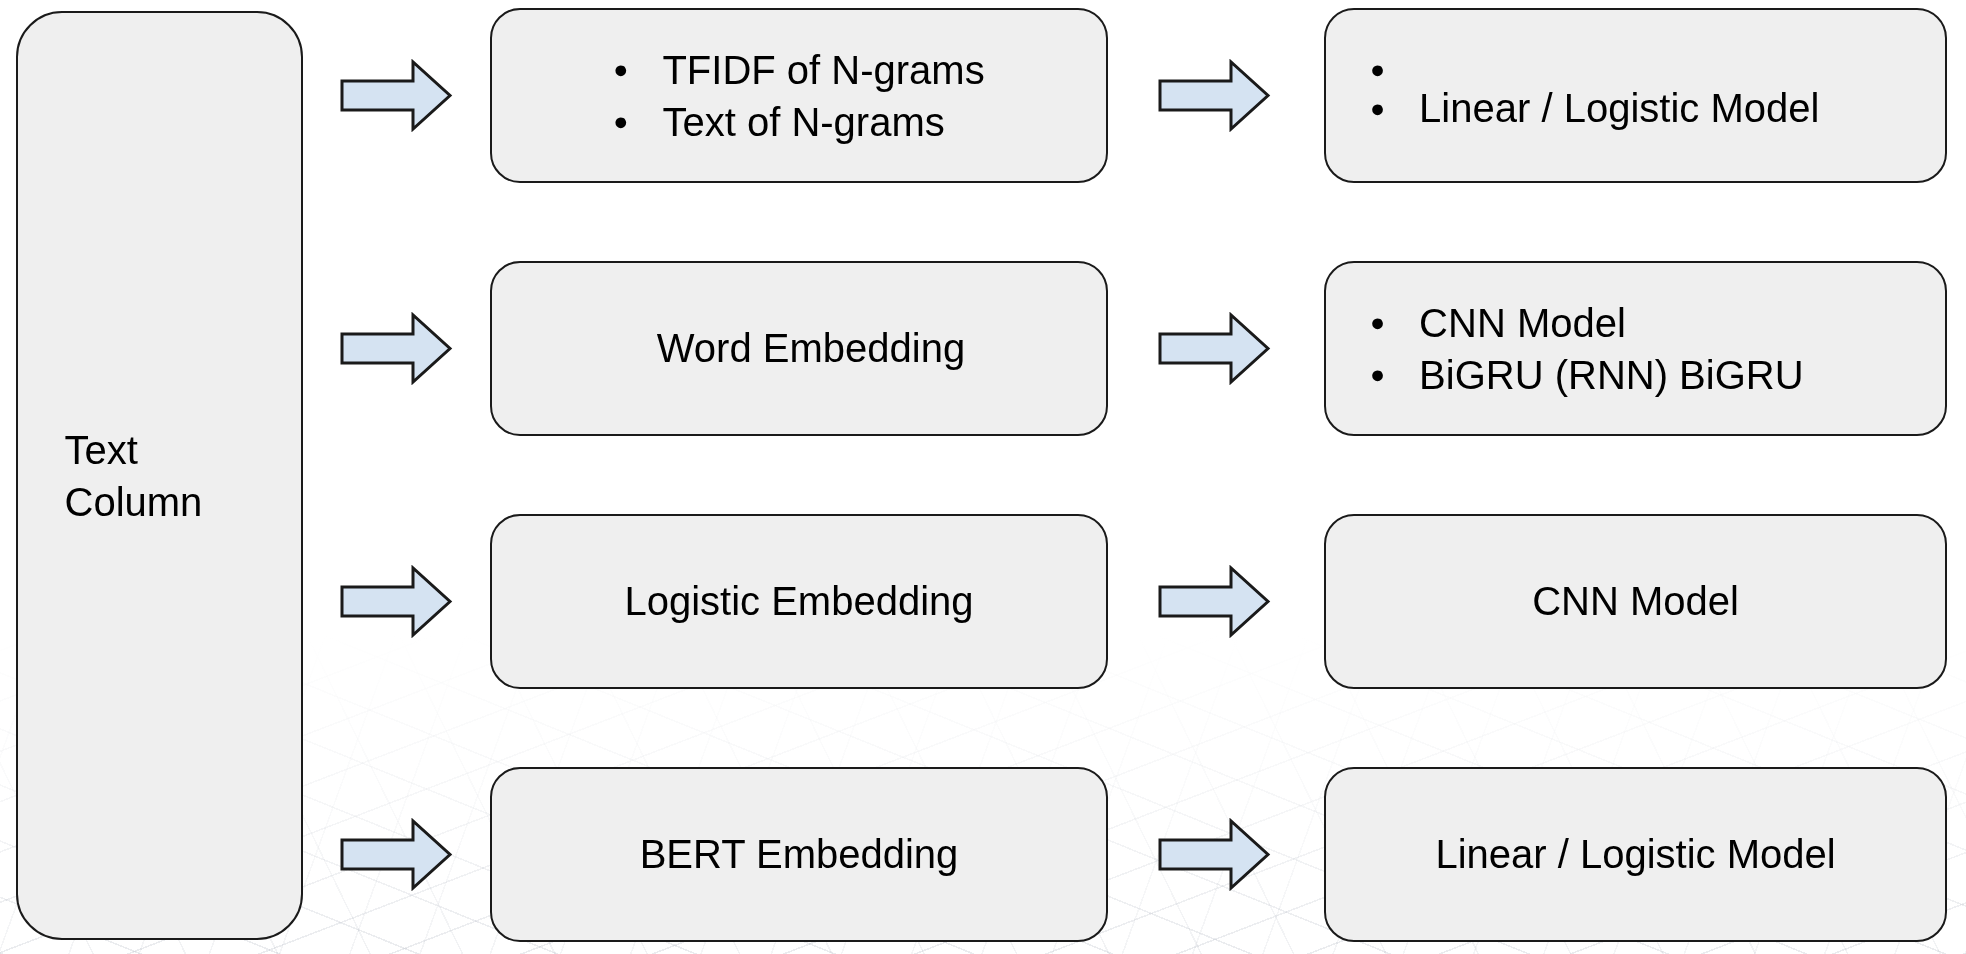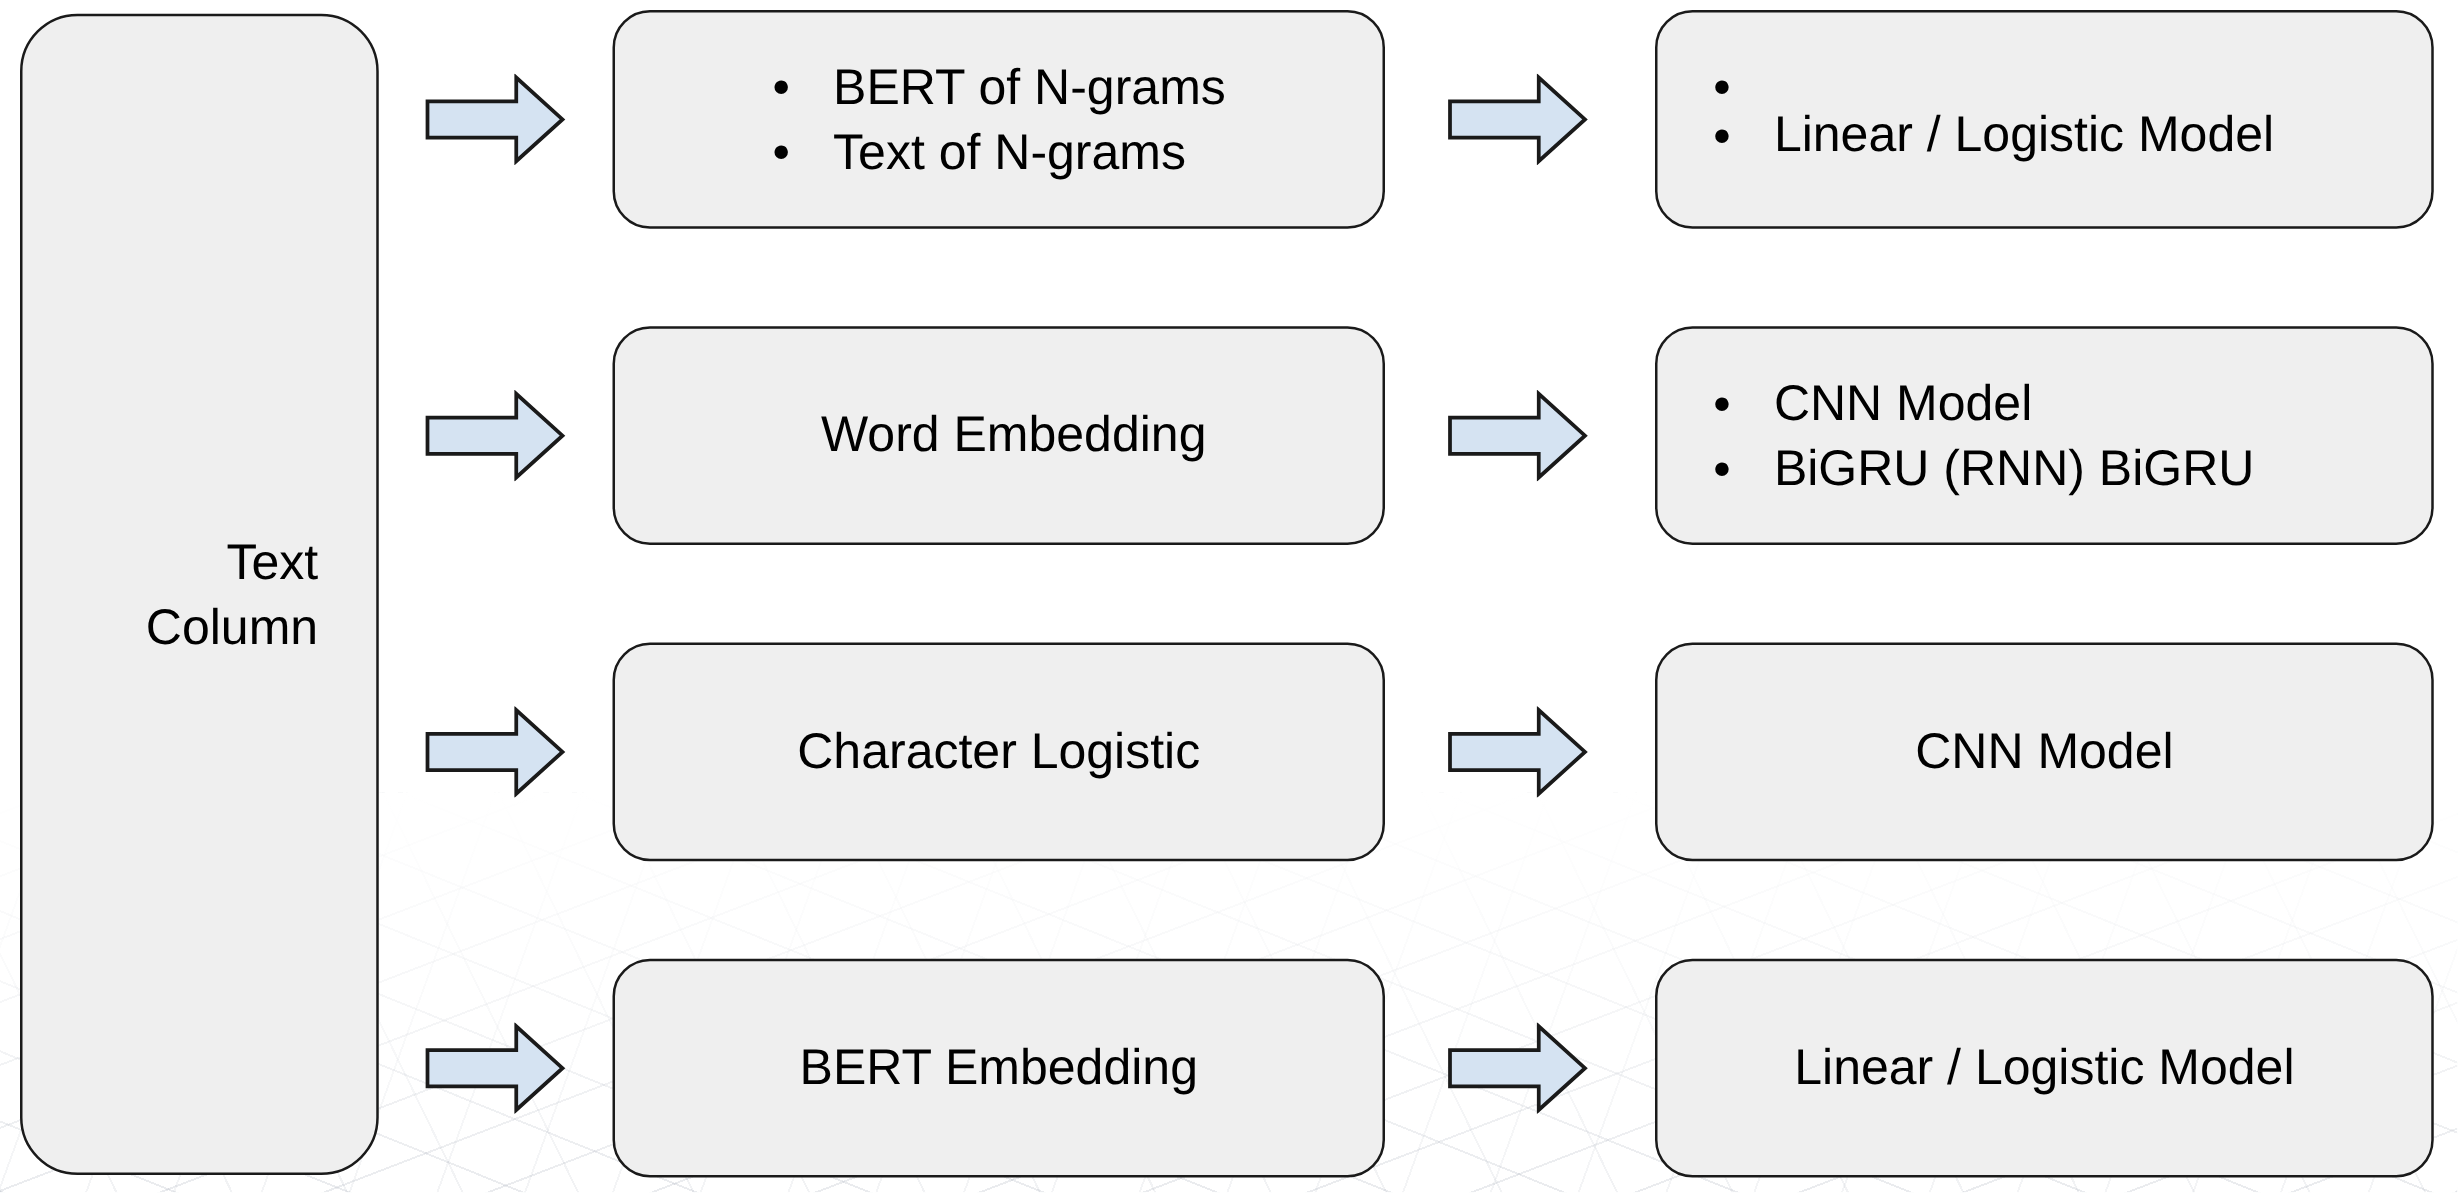--- a/index.html
+++ b/index.html
@@ -38,21 +38,21 @@
     border-radius: 30px;
     font-size: 40px;
   }
   .source {
     left: 16px; top: 11px;
     width: 287px; height: 929px;
     border-radius: 46px;
     display: flex;
     align-items: center;
     justify-content: center;
-    text-align: right;
+    text-align: left;
     line-height: 1.3;
   }
   .source .label { max-width: 190px; }
   .feature { left: 490px; width: 618px; height: 175px; }
   .model   { left: 1324px; width: 623px; height: 175px; }
   .row1 { top: 8px; }
   .row2 { top: 261px; padding-left: 24px; }
   .row3 { top: 514px; }
   .row4 { top: 767px; }
   .plain {
@@ -120,33 +120,33 @@
       <polygon points="2,22 73,22 73,3 110,36.5 73,70 73,51 2,51"></polygon>
     </svg>
   <svg class="arrow col1 arow4" width="113" height="73" viewBox="0 0 113 73">
       <polygon points="2,22 73,22 73,3 110,36.5 73,70 73,51 2,51"></polygon>
     </svg>
 
   <div class="box feature row1 bullets centered">
     <ul class="bullet-list">
       <li>
         <span class="bullet">●</span>
-        <span>BERT of N-grams</span>
+        <span>TFIDF of N-grams</span>
       </li>
       <li>
         <span class="bullet">●</span>
         <span>Text of N-grams</span>
       </li>
     </ul>
   </div>
   <div class="box feature row2 plain">
     <span>Word Embedding</span>
   </div>
   <div class="box feature row3 plain">
-    <span>Character Logistic</span>
+    <span>Logistic Embedding</span>
   </div>
   <div class="box feature row4 plain">
     <span>BERT Embedding</span>
   </div>
 
   <svg class="arrow col2 arow1" width="113" height="73" viewBox="0 0 113 73">
       <polygon points="2,22 73,22 73,3 110,36.5 73,70 73,51 2,51"></polygon>
     </svg>
   <svg class="arrow col2 arow2" width="113" height="73" viewBox="0 0 113 73">
       <polygon points="2,22 73,22 73,3 110,36.5 73,70 73,51 2,51"></polygon>

